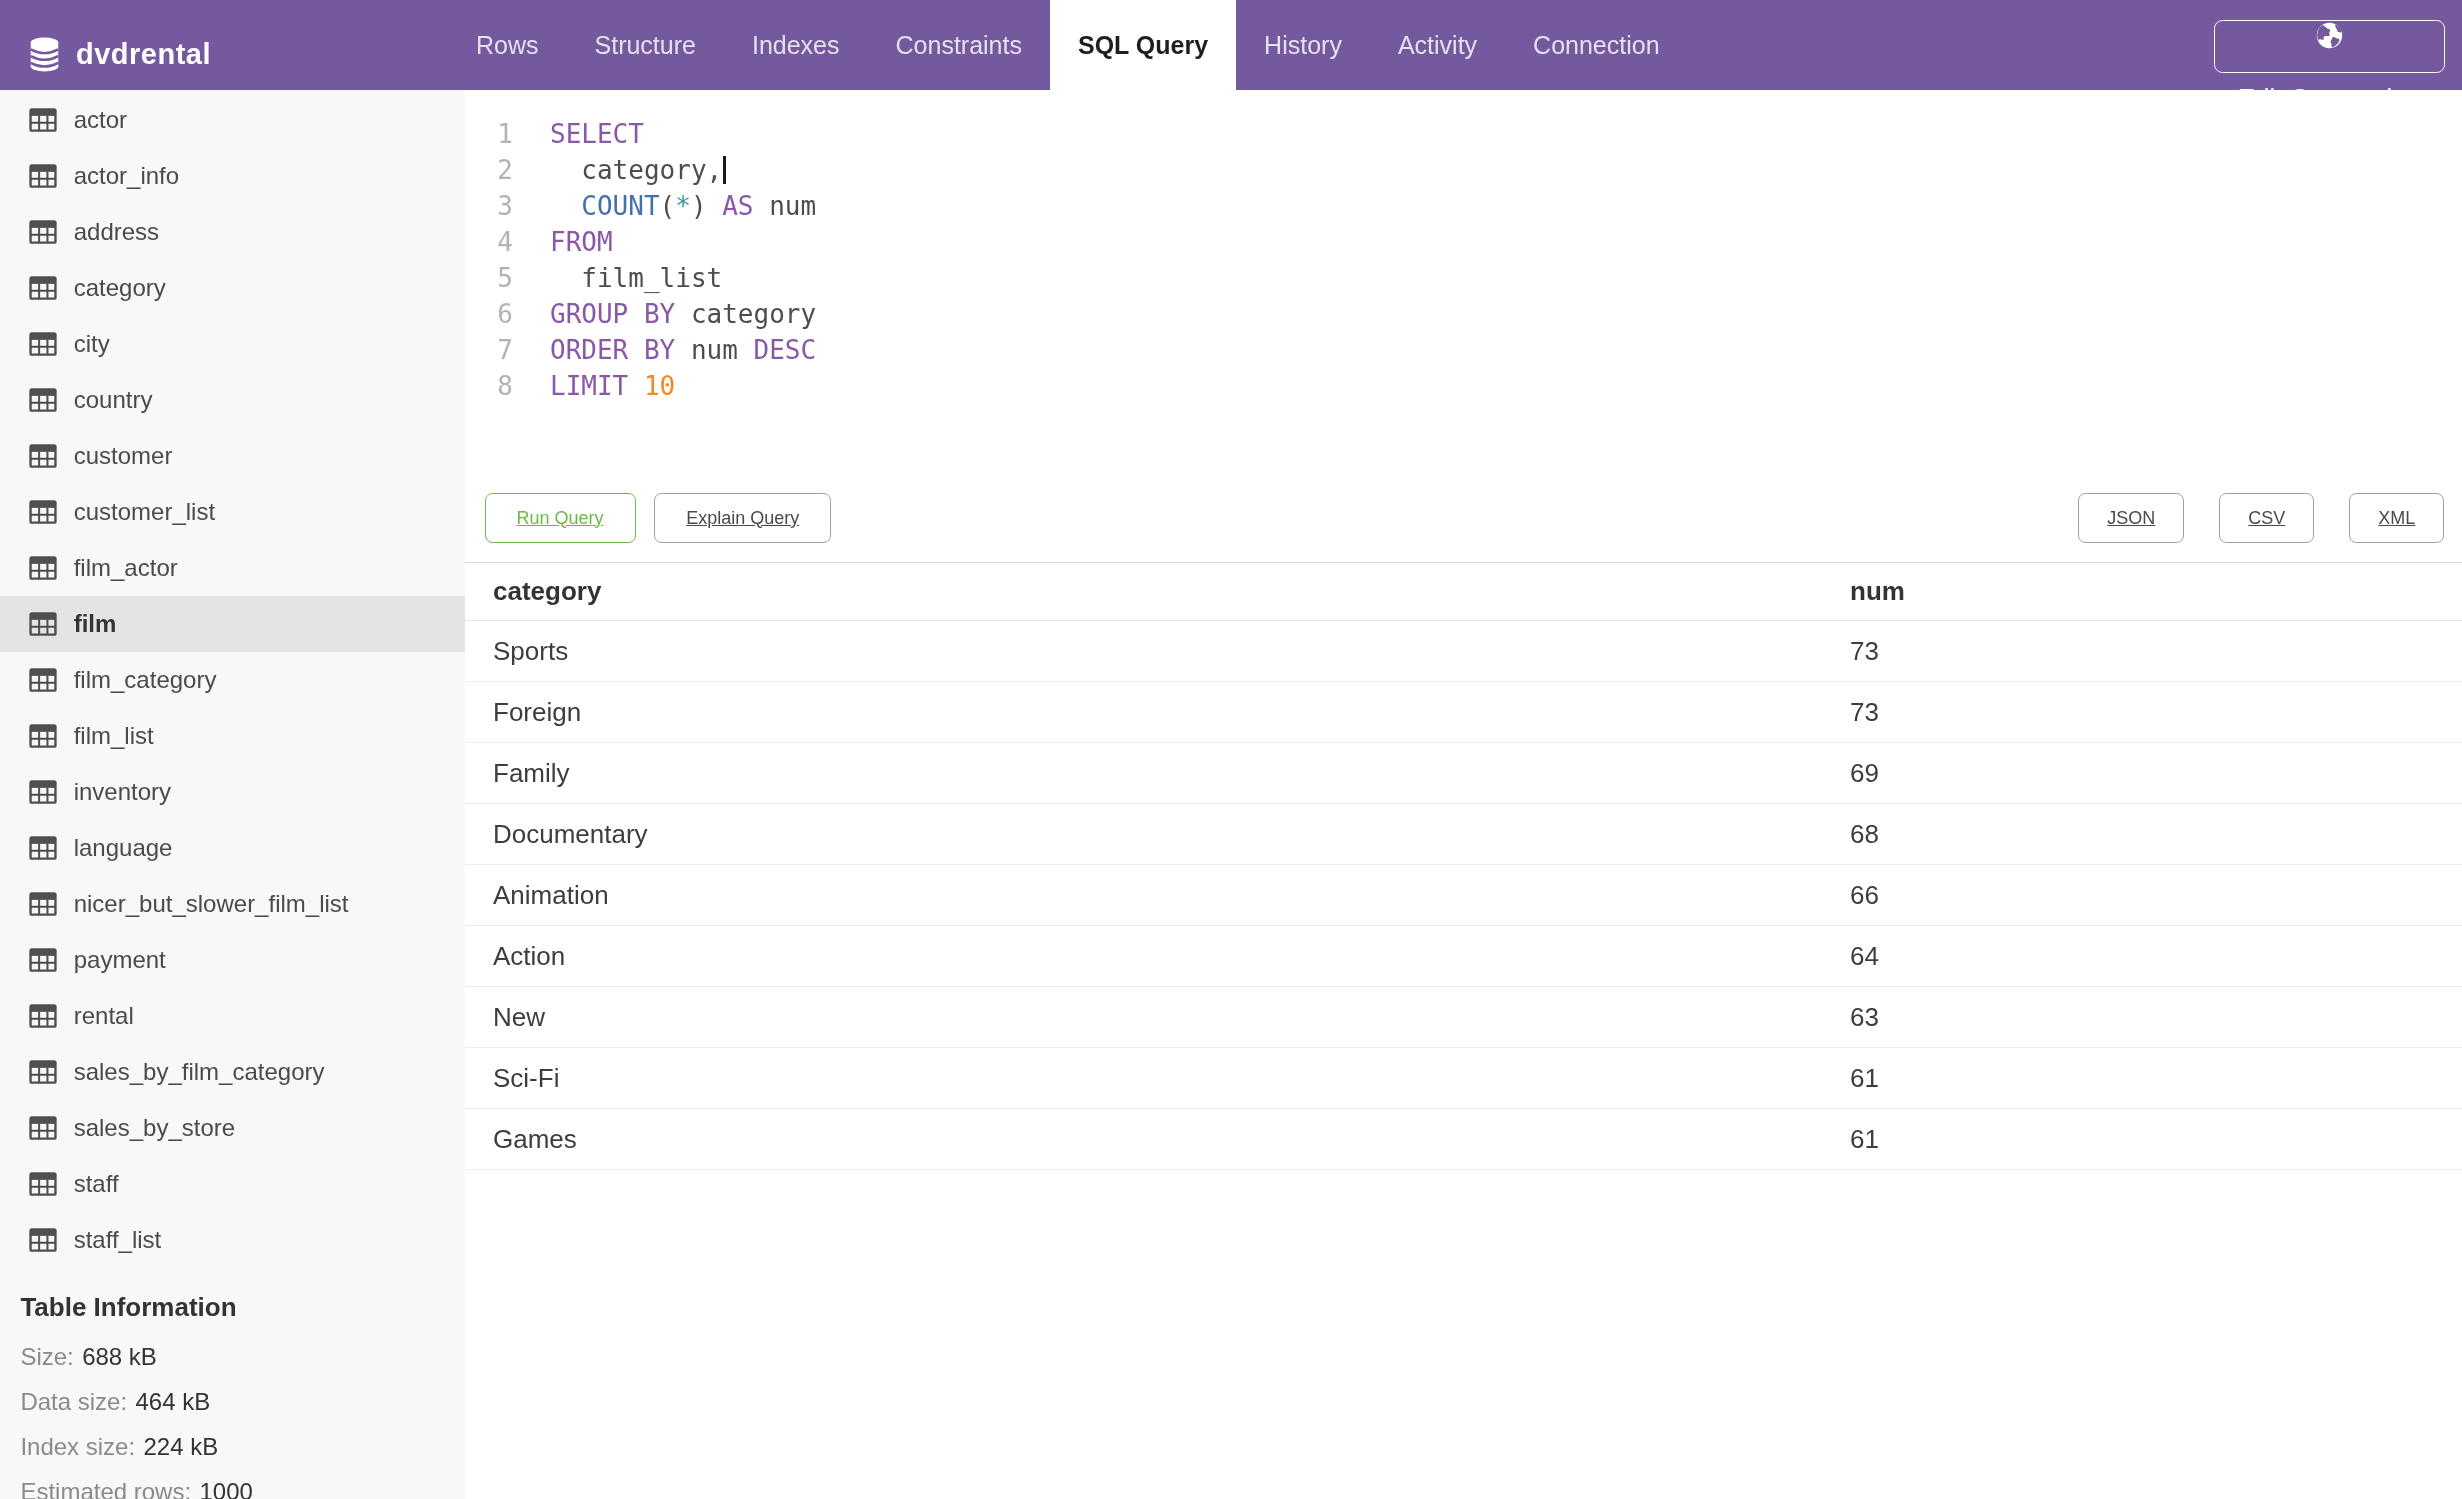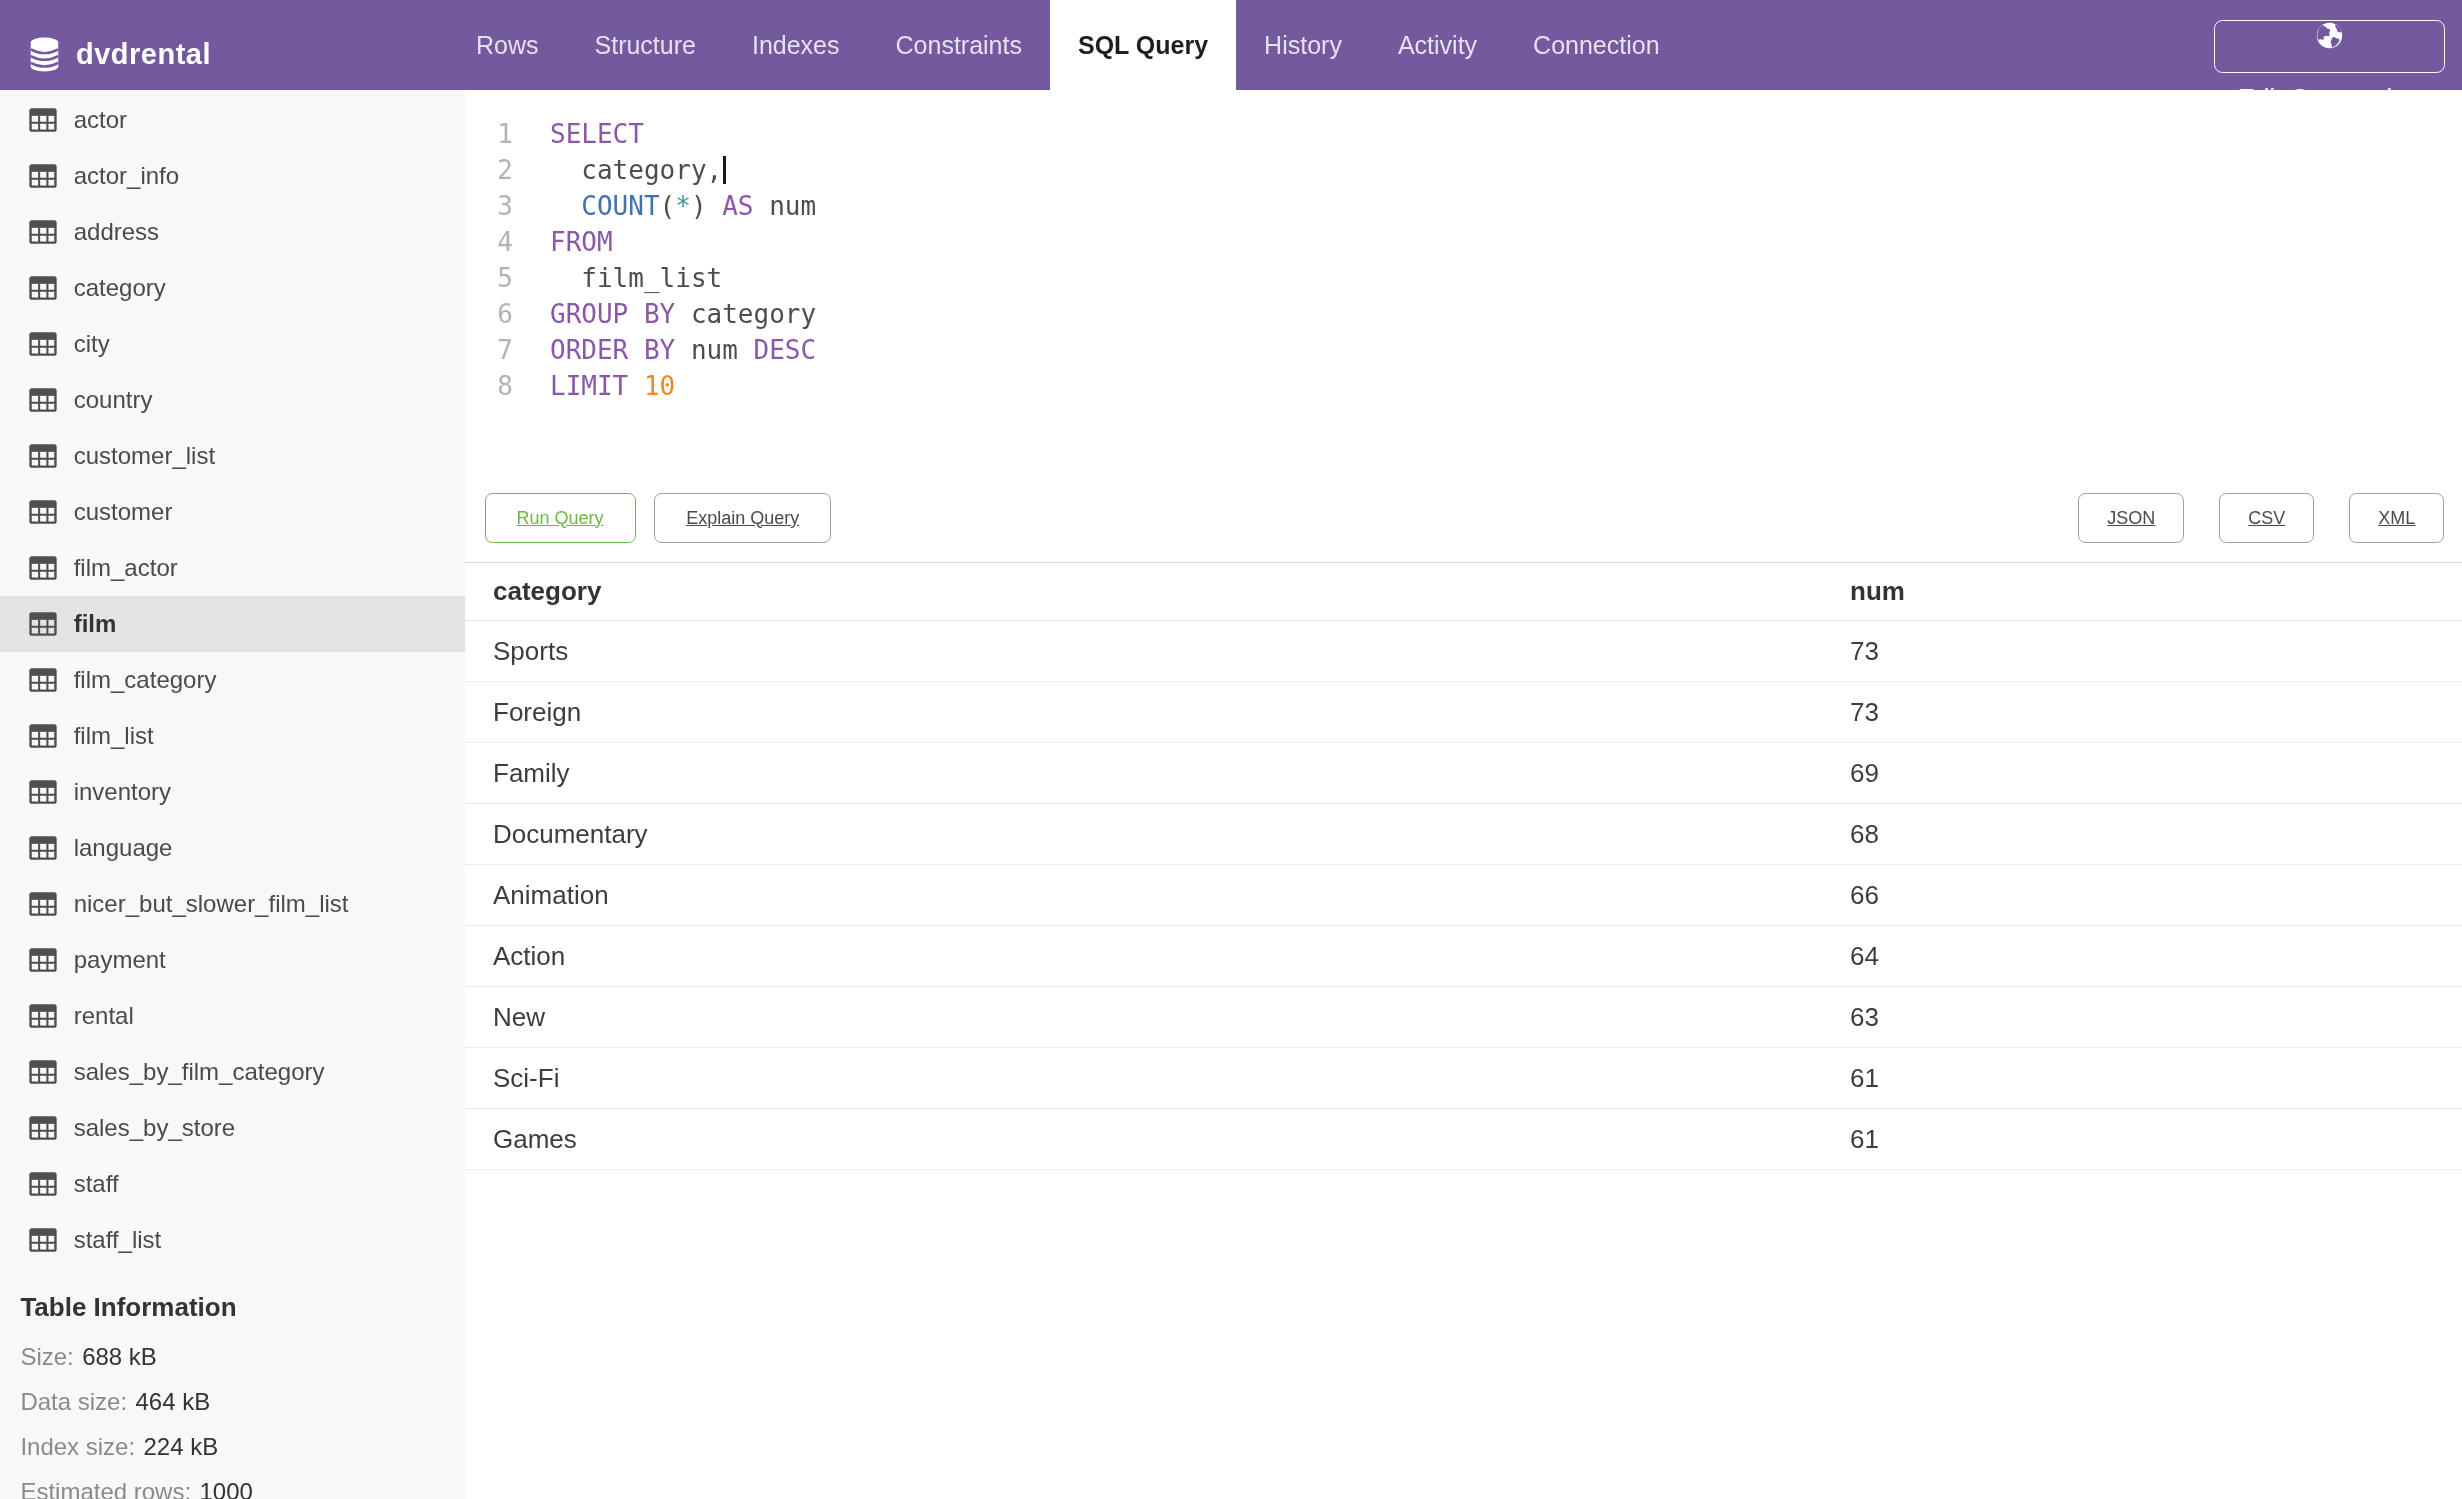--- a/index.html
+++ b/index.html
@@ -212,31 +212,31 @@
         <span>country</span>
       </li>
         <li class="table-item">
         <svg class="tbl-icon" width="28" height="24" viewBox="0 0 30 26">
           <rect x="1.5" y="1.5" width="27" height="23" rx="1.5" fill="none" stroke="#4F4F4F" stroke-width="2.6"></rect>
           <rect x="1.5" y="1.5" width="27" height="7" fill="#4F4F4F"></rect>
           <line x1="1.5" y1="16" x2="28.5" y2="16" stroke="#4F4F4F" stroke-width="2.2"></line>
           <line x1="10.8" y1="8" x2="10.8" y2="24.5" stroke="#4F4F4F" stroke-width="2.2"></line>
           <line x1="19.8" y1="8" x2="19.8" y2="24.5" stroke="#4F4F4F" stroke-width="2.2"></line>
         </svg>
+        <span>customer</span>
+      </li>
+        <li class="table-item">
+        <svg class="tbl-icon" width="28" height="24" viewBox="0 0 30 26">
+          <rect x="1.5" y="1.5" width="27" height="23" rx="1.5" fill="none" stroke="#4F4F4F" stroke-width="2.6"></rect>
+          <rect x="1.5" y="1.5" width="27" height="7" fill="#4F4F4F"></rect>
+          <line x1="1.5" y1="16" x2="28.5" y2="16" stroke="#4F4F4F" stroke-width="2.2"></line>
+          <line x1="10.8" y1="8" x2="10.8" y2="24.5" stroke="#4F4F4F" stroke-width="2.2"></line>
+          <line x1="19.8" y1="8" x2="19.8" y2="24.5" stroke="#4F4F4F" stroke-width="2.2"></line>
+        </svg>
         <span>customer_list</span>
-      </li>
-        <li class="table-item">
-        <svg class="tbl-icon" width="28" height="24" viewBox="0 0 30 26">
-          <rect x="1.5" y="1.5" width="27" height="23" rx="1.5" fill="none" stroke="#4F4F4F" stroke-width="2.6"></rect>
-          <rect x="1.5" y="1.5" width="27" height="7" fill="#4F4F4F"></rect>
-          <line x1="1.5" y1="16" x2="28.5" y2="16" stroke="#4F4F4F" stroke-width="2.2"></line>
-          <line x1="10.8" y1="8" x2="10.8" y2="24.5" stroke="#4F4F4F" stroke-width="2.2"></line>
-          <line x1="19.8" y1="8" x2="19.8" y2="24.5" stroke="#4F4F4F" stroke-width="2.2"></line>
-        </svg>
-        <span>customer</span>
       </li>
         <li class="table-item">
         <svg class="tbl-icon" width="28" height="24" viewBox="0 0 30 26">
           <rect x="1.5" y="1.5" width="27" height="23" rx="1.5" fill="none" stroke="#4F4F4F" stroke-width="2.6"></rect>
           <rect x="1.5" y="1.5" width="27" height="7" fill="#4F4F4F"></rect>
           <line x1="1.5" y1="16" x2="28.5" y2="16" stroke="#4F4F4F" stroke-width="2.2"></line>
           <line x1="10.8" y1="8" x2="10.8" y2="24.5" stroke="#4F4F4F" stroke-width="2.2"></line>
           <line x1="19.8" y1="8" x2="19.8" y2="24.5" stroke="#4F4F4F" stroke-width="2.2"></line>
         </svg>
         <span>film_actor</span>

